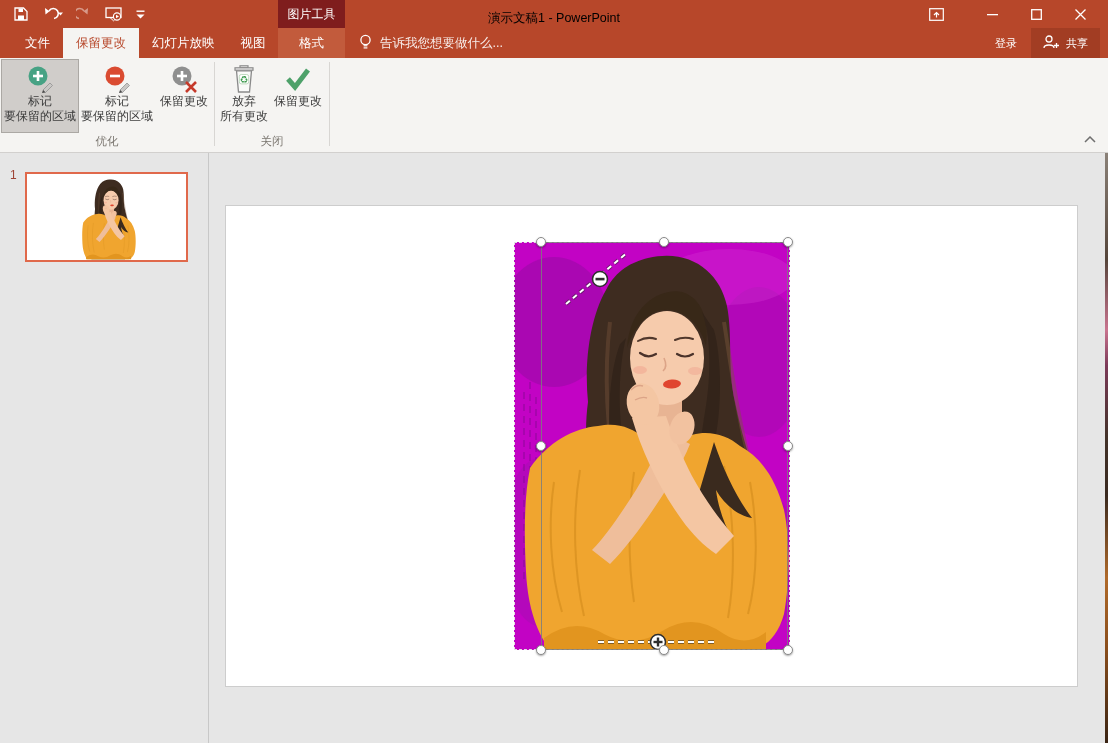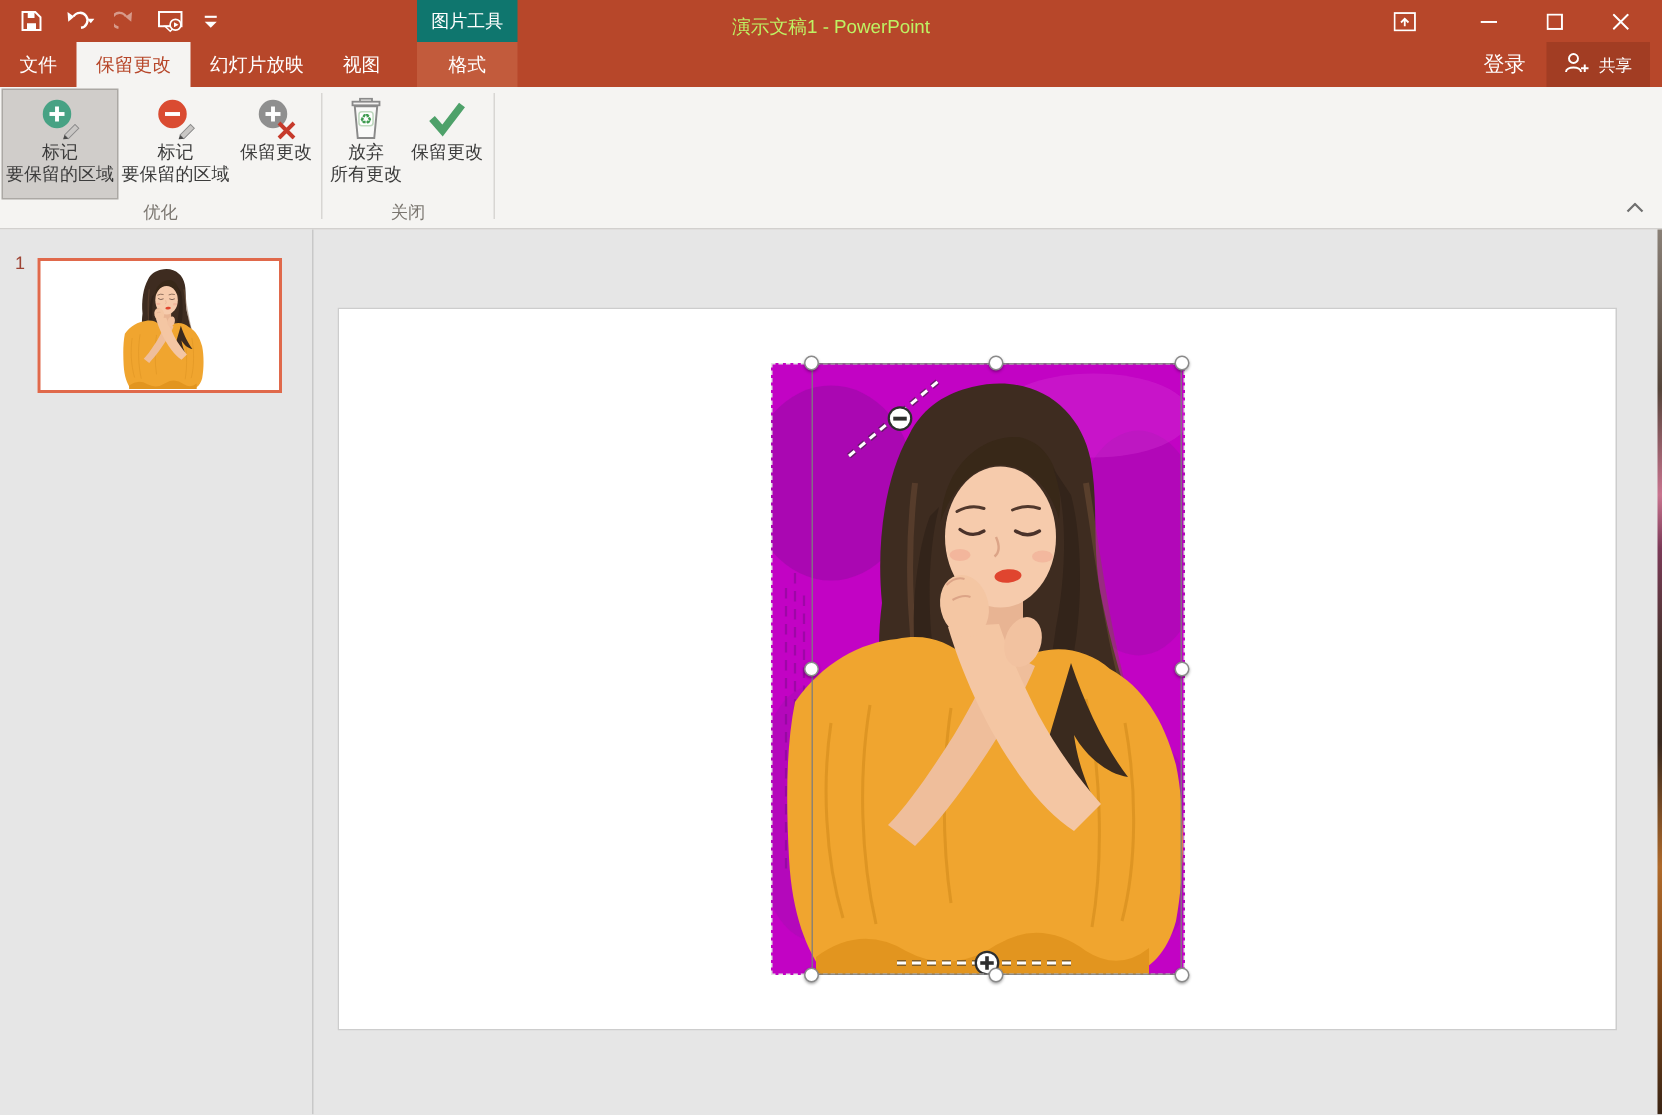--- a/index.html
+++ b/index.html
@@ -5,35 +5,35 @@
   * { margin:0; padding:0; box-sizing:border-box; }
   html,body { background:#e6e6e6; }
   body { font-family:"Liberation Sans","DejaVu Sans",sans-serif; }
   .app { position:relative; width:1108px; height:743px; overflow:hidden; background:#e6e6e6; }
 
   
   .titlebar { position:absolute; left:0; top:0; width:1108px; height:28px; background:#B7472A; }
   .qat { position:absolute; left:14px; top:0; height:28px; display:flex; align-items:center; gap:13px; }
   .qat .qicon { display:flex; align-items:center; }
   .dim { opacity:.45; }
-  .ctx-block-top { position:absolute; left:278px; top:0; width:67px; height:28px; background:#0f766e; color:#fff; font-size:12px; display:flex; align-items:center; justify-content:center; }
-  .win-title { position:absolute; left:50%; top:4px; transform:translateX(-50%); height:28px; display:flex; align-items:center; color:#bef264; font-size:12.5px; white-space:nowrap; }
+  .ctx-block-top { position:absolute; left:278px; top:0; width:67px; height:28px; background:#7f1d1d; color:#fff; font-size:12px; display:flex; align-items:center; justify-content:center; }
+  .win-title { position:absolute; left:50%; top:4px; transform:translateX(-50%); height:28px; display:flex; align-items:center; color:#000000; font-size:12.5px; white-space:nowrap; }
   .win-controls { position:absolute; right:6px; top:0; height:28px; display:flex; align-items:center; }
   .win-btn { width:44px; height:28px; display:flex; align-items:center; justify-content:center; }
 
   
   .tabrow { position:absolute; left:0; top:28px; width:1108px; height:30px; background:#B7472A; }
   .tabs { position:absolute; left:0; top:0; height:30px; display:flex; }
   .tab { padding:0 13px; line-height:30px; font-size:12.5px; color:#fff; white-space:nowrap; }
   .tab.active { background:#F5F4F2; color:#B7472A; }
   .ctx-block-tab { position:absolute; left:278px; top:0; width:67px; height:30px; background:#C25B3C; display:flex; align-items:center; justify-content:center; }
   .ctx-block-tab .tab { padding:0; }
   .tellme { position:absolute; left:359px; top:0; height:30px; display:flex; align-items:center; gap:8px; color:rgba(255,255,255,.9); font-size:12.5px; }
   .acct { position:absolute; right:0; top:0; height:30px; display:flex; align-items:stretch; }
-  .signin { display:flex; align-items:center; padding:0 14px; color:#fff; font-size:14px; }
+  .signin { display:flex; align-items:center; padding:0 14px; color:#fff; font-size:11px; }
   .share { display:flex; align-items:center; gap:6px; padding:0 12px; background:#A23D23; color:#fff; font-size:11px; margin-right:8px; }
 
   
   .ribbon { position:absolute; left:0; top:58px; width:1108px; height:95px; background:#F5F4F2; border-bottom:1px solid #D2D0CE; }
   .rgroup { position:absolute; top:0; height:94px; }
   .g-refine { left:0; width:214px; }
   .g-close  { left:215px; width:114px; }
   .gsep { position:absolute; top:4px; width:1px; height:84px; background:#D8D6D3; }
   .big-btn { position:absolute; top:2px; height:72px; display:flex; flex-direction:column; align-items:center; padding-top:4px; }
   .big-btn.pressed { background:#D0CDCA; outline:1px solid #ABA8A4; }
@@ -165,28 +165,38 @@
       </span>
       <span class="win-btn">
         <svg width="11" height="11">
             <path d="M0.5,0.5 L10.5,10.5 M10.5,0.5 L0.5,10.5" stroke="#fff" stroke-width="1.3"></path>
           </svg>
       </span>
     </div>
   </div>
 
   <div class="tabrow">
-    <div class="tabs" style="padding-left:0">
+    <div class="tabs" style="padding-left:12px">
       <span class="tab">文件</span>
       <span class="tab active">保留更改</span>
       <span class="tab">幻灯片放映</span>
       <span class="tab">视图</span>
     </div>
     <div class="ctx-block-tab">
       <span class="tab">格式</span>
+    </div>
+    <div class="tellme">
+      <span>
+        <svg width="13" height="16">
+            <circle cx="6.5" cy="6" r="4.6" fill="none" stroke="#fff" stroke-width="1.3"></circle>
+            <rect x="4.6" y="11.2" width="3.8" height="1.2" fill="#fff"></rect>
+            <rect x="4.6" y="13.3" width="3.8" height="1.2" fill="#fff"></rect>
+          </svg>
+      </span>
+      <span>告诉我您想要做什么...</span>
     </div>
     <div class="acct">
       <span class="signin">登录</span>
       <span class="share">
         <span>
           <svg width="17" height="14">
               <circle cx="6" cy="4" r="3" fill="none" stroke="#fff" stroke-width="1.3"></circle>
               <path d="M1,13 C1,9 11,9 11,13" fill="none" stroke="#fff" stroke-width="1.3"></path>
               <path d="M13.5,8 v5 M11,10.5 h5" stroke="#fff" stroke-width="1.3"></path>
             </svg>

